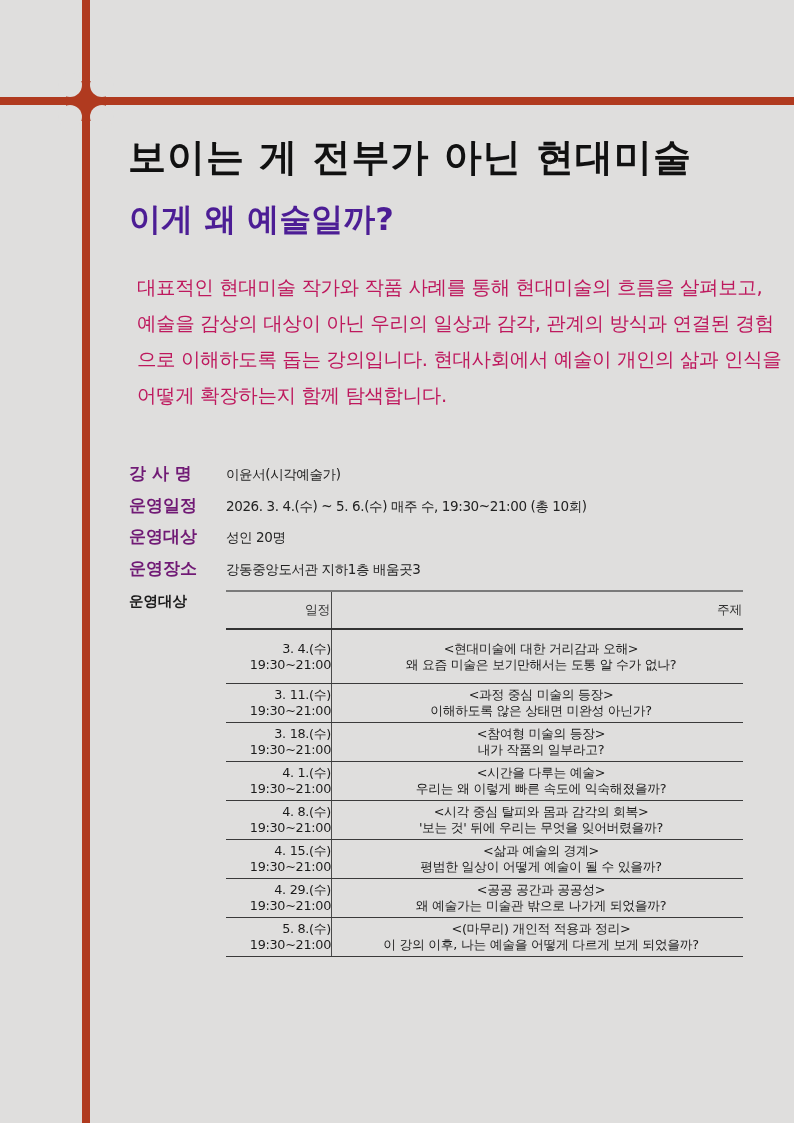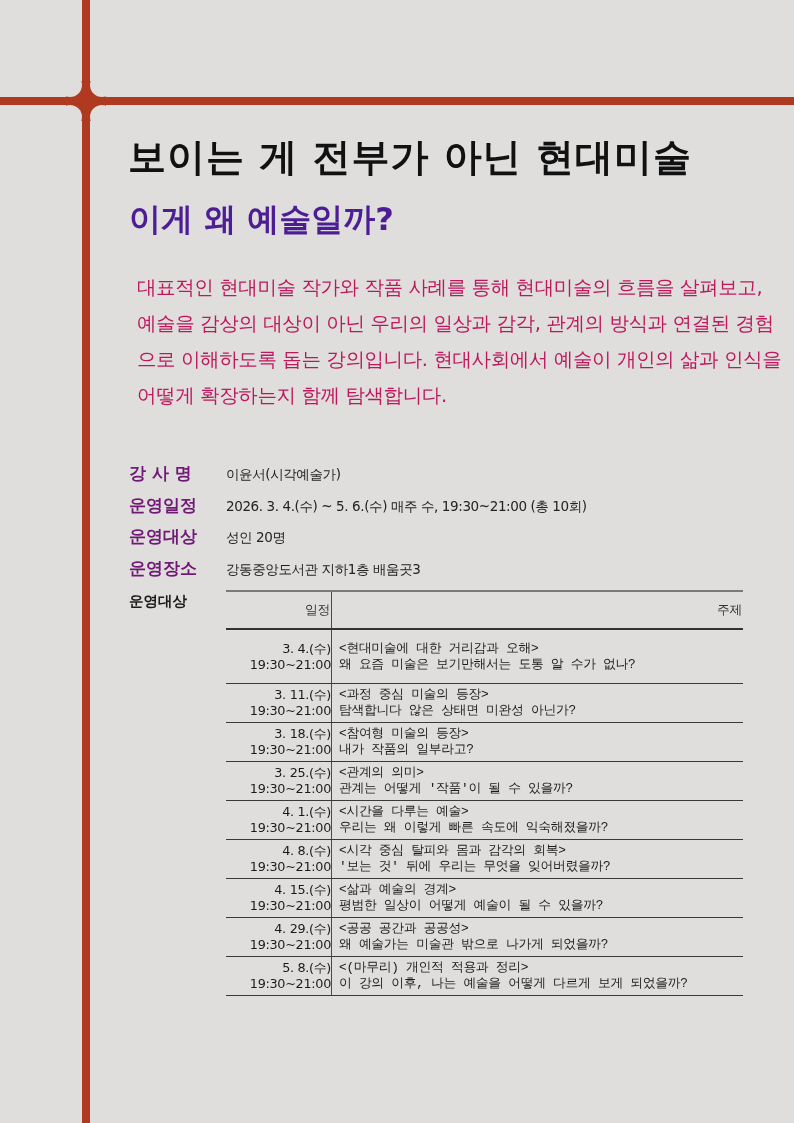--- a/index.html
+++ b/index.html
@@ -145,22 +145,21 @@
     padding: 0;
     vertical-align: middle;
   }
   table.schedule th.col-date, table.schedule td.col-date {
     width: 103px;
     border-right: 1.5px solid #4a4a4a;
     text-align: right;
   }
   table.schedule td.col-topic {
     padding-left: 7px;
-    text-align: left;
-    font-family: Liberation Mono, monospace;
+    text-align: center;
   }
   table.schedule tr.row-first td { height: 53px; }
   table.schedule tr.row td { height: 38px; }
   .line { display: block; white-space: nowrap; }
 </style>
 </head>
 <body>
 
 <div class="v-line"></div>
 <div class="h-line"></div>
@@ -213,45 +212,35 @@
           <span class="line">왜 요즘 미술은 보기만해서는 도통 알 수가 없나?</span>
         </td>
     </tr>
     <tr class="row">
       <td class="col-date">
           <span class="line">3. 11.(수)</span>
           <span class="line">19:30~21:00</span>
         </td>
       <td class="col-topic">
           <span class="line">&lt;과정 중심 미술의 등장&gt;</span>
-          <span class="line">탐색합니다 않은 상태면 미완성 아닌가?</span>
+          <span class="line">이해하도록 않은 상태면 미완성 아닌가?</span>
         </td>
     </tr>
     <tr class="row">
       <td class="col-date">
           <span class="line">3. 18.(수)</span>
           <span class="line">19:30~21:00</span>
         </td>
       <td class="col-topic">
           <span class="line">&lt;참여형 미술의 등장&gt;</span>
           <span class="line">내가 작품의 일부라고?</span>
         </td>
     </tr>
     <tr class="row">
       <td class="col-date">
-          <span class="line">3. 25.(수)</span>
-          <span class="line">19:30~21:00</span>
-        </td>
-      <td class="col-topic">
-          <span class="line">&lt;관계의 의미&gt;</span>
-          <span class="line">관계는 어떻게 '작품'이 될 수 있을까?</span>
-        </td>
-    </tr>
-    <tr class="row">
-      <td class="col-date">
           <span class="line">4. 1.(수)</span>
           <span class="line">19:30~21:00</span>
         </td>
       <td class="col-topic">
           <span class="line">&lt;시간을 다루는 예술&gt;</span>
           <span class="line">우리는 왜 이렇게 빠른 속도에 익숙해졌을까?</span>
         </td>
     </tr>
     <tr class="row">
       <td class="col-date">

